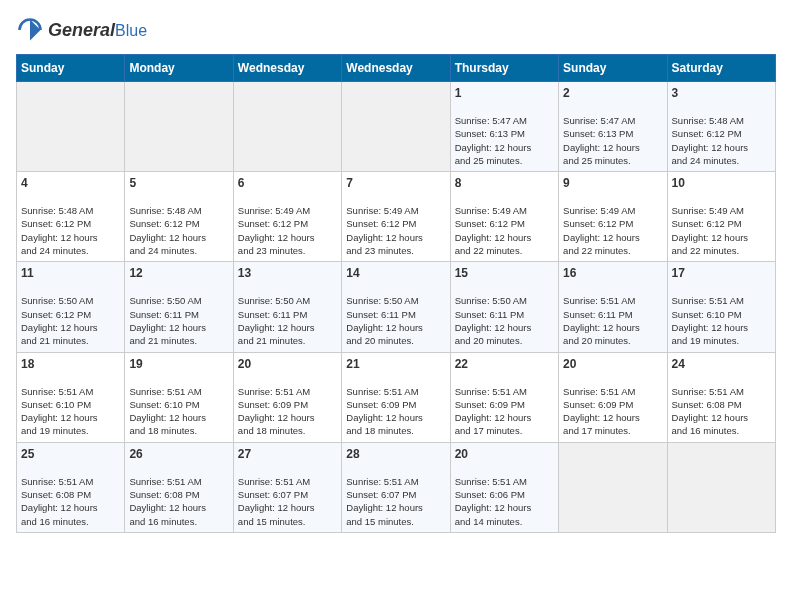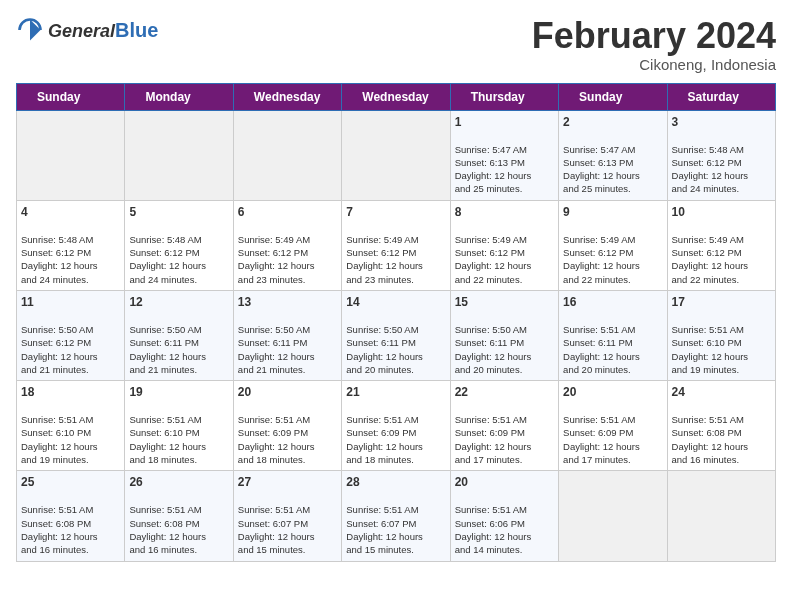--- a/index.html
+++ b/index.html
@@ -21,22 +21,22 @@
       align-items: center;
       gap: 4px;
     }
     .logo-text-general {
       font-size: 18px;
       font-weight: bold;
       color: #333;
       font-style: italic;
     }
     .logo-text-blue {
-      font-size: 20px;
-      font-weight: bold;
+      font-size: 16px;
+      font-weight: normal;
       color: #2e6db4;
     }
     .logo-icon {
       width: 28px;
       height: 28px;
     }
     .title-area {
       text-align: right;
     }
     .month-title {
@@ -48,25 +48,25 @@
     .subtitle {
       font-size: 15px;
       color: #555;
     }
     table {
       width: 100%;
       border-collapse: collapse;
       table-layout: fixed;
     }
     thead th {
-      background-color: #701a75;
+      background-color: #0369a1;
       color: #fff;
       font-size: 12px;
       font-weight: bold;
-      padding: 6px 20px;
+      padding: 6px 4px;
       text-align: left;
       border: 1px solid #2e6db4;
     }
     tbody td {
       border: 1px solid #ccc;
       vertical-align: top;
       padding: 4px 4px;
       font-size: 10px;
       color: #333;
       height: 90px;
@@ -100,24 +100,20 @@
 <div class="header-area">
   <div class="logo">
     <svg class="logo-icon" viewBox="0 0 32 32" xmlns="http://www.w3.org/2000/svg">
       <path d="M 4 16 A 12 12 0 0 1 28 16" fill="none" stroke="#2e6db4" stroke-width="3"></path>
       <path d="M 16 4 L 28 16 L 16 28" fill="#2e6db4"></path>
     </svg>
     <div>
       <span class="logo-text-general">General</span><span class="logo-text-blue">Blue</span>
     </div>
   </div>
-  <div class="title-area">
-    <div class="month-title">February 2024</div>
-    <div class="subtitle">Cikoneng, Indonesia</div>
-  </div>
 </div>
 
 <table>
   <thead>
     <tr>
     <th>Sunday</th>
         <th>Monday</th>
         <th>Wednesday</th>
         <th>Wednesday</th>
         <th>Thursday</th>

